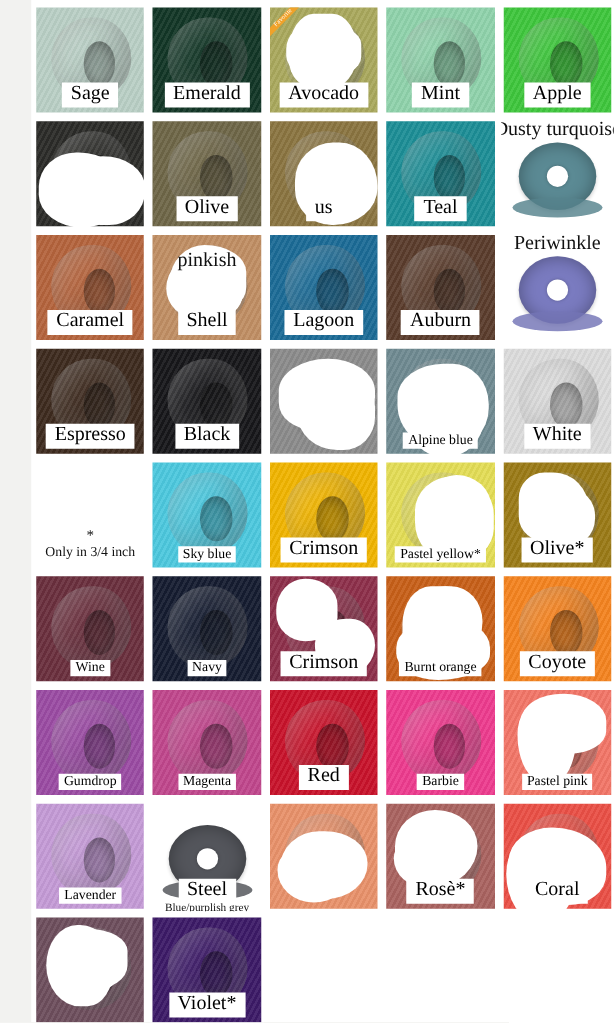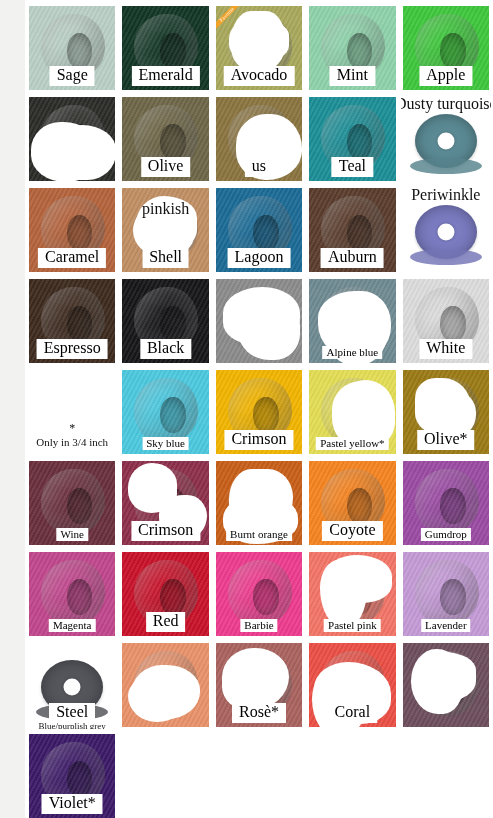--- a/index.html
+++ b/index.html
@@ -393,20 +393,27 @@
           <div class="blob" style="width: 51.344px; height: 47.2px; left: 23.6846px; top: 22.7408px; border-radius: 50.56% 45.12% 50.56% 56.48% / 59.52% 50.24% 54.08% 51.52%;"></div>
         </div>
         <div class="cell">
           <div class="swatch" style="background: rgb(106, 47, 61);">
             <div class="loop"></div>
             <div class="sheen"></div>
           </div>
           <div class="label sm">Wine</div>
         </div>
         <div class="cell">
+          <div class="swatch" style="background: rgb(21, 28, 48);">
+            <div class="loop"></div>
+            <div class="sheen"></div>
+          </div>
+          <div class="label sm">Navy</div>
+        </div>
+        <div class="cell">
           <div class="swatch" style="background: rgb(141, 47, 74);">
             <div class="loop"></div>
             <div class="sheen"></div>
           </div>
           <div class="label">Crimson</div>
           <div class="blob" style="width: 47.808px; height: 43.84px; left: 38.5256px; top: 35.8259px; border-radius: 54.08% 42.56% 45.6% 51.2% / 46.4% 49.76% 54.4% 49.44%;"></div>
           <div class="blob" style="width: 49.168px; height: 49.6px; left: 7.53587px; top: 4.27776px; border-radius: 52.48% 55.36% 56.64% 52.8% / 54.72% 46.72% 41.44% 48.16%;"></div>
         </div>
         <div class="cell">
           <div class="swatch" style="background: rgb(199, 95, 24);">

